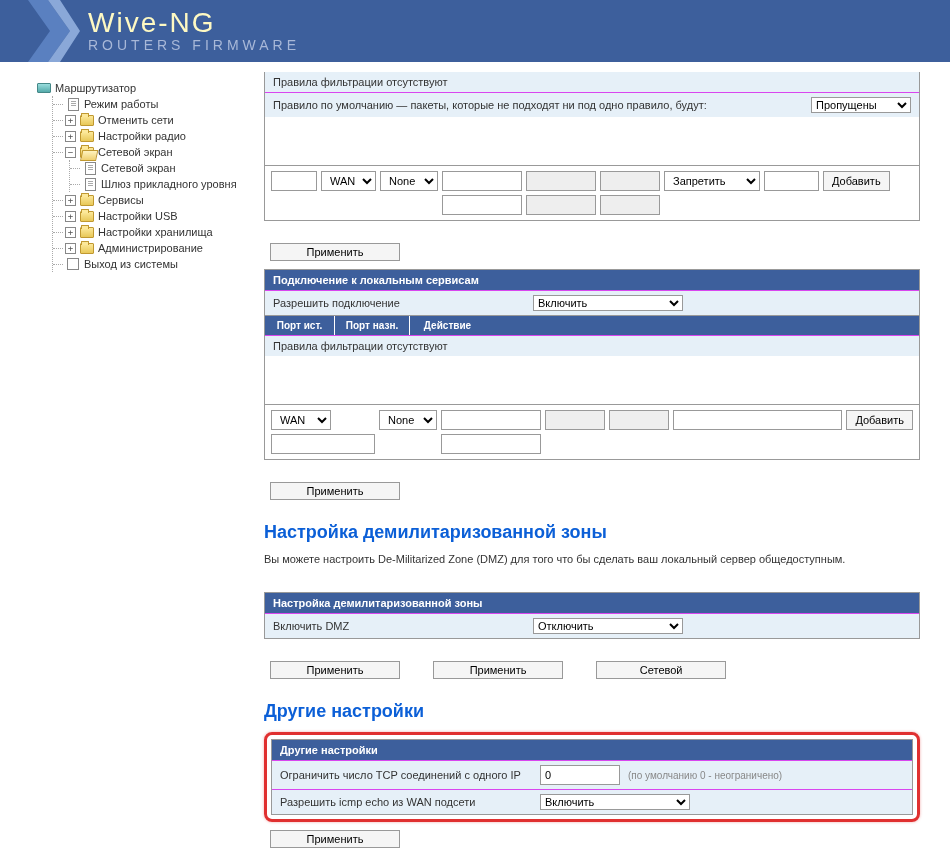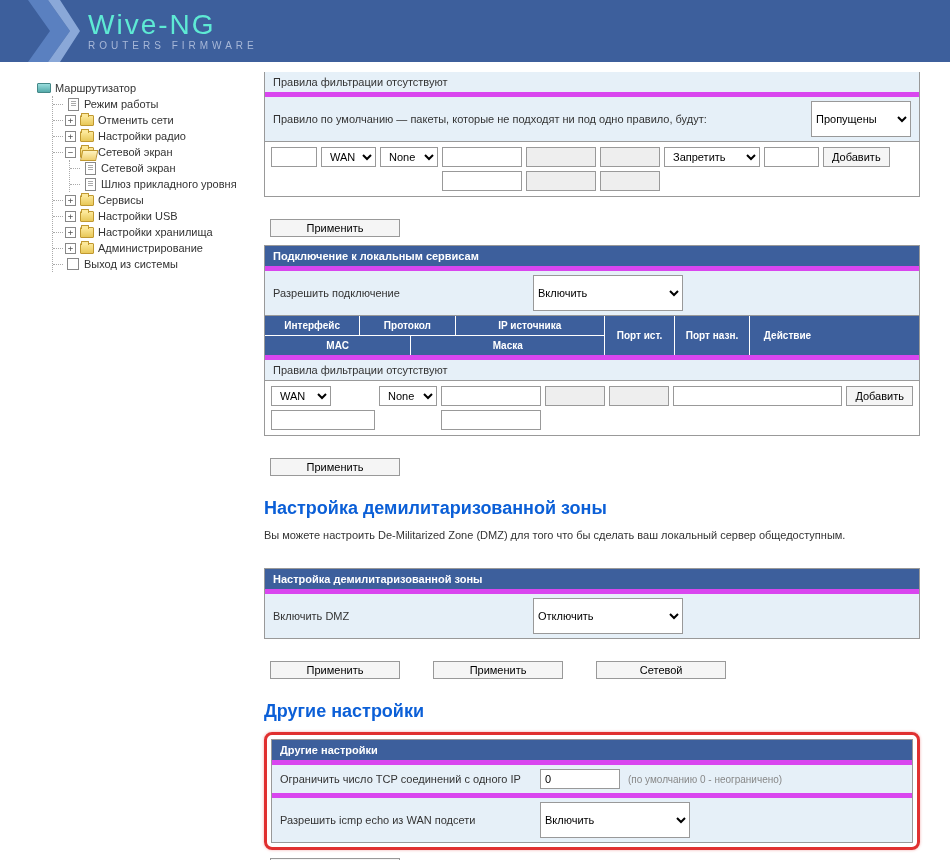--- a/index.html
+++ b/index.html
@@ -1,61 +1,61 @@
 <!DOCTYPE html>
 <html><head>
 <meta charset="utf-8">
 <style>
 * { box-sizing: border-box; margin: 0; padding: 0; }
 body { font-family: Verdana, Arial, sans-serif; font-size: 11px; background: #fff; color: #333; width: 950px; }
 .header { background: #3d5f9c; height: 62px; display: flex; align-items: center; padding-left: 28px; position: relative; }
 .header svg { position: absolute; left: 28px; top: 0; }
 .header .brand { margin-left: 60px; }
-.header .brand h1 { color: #5eead4; font-size: 28px; font-weight: 300; letter-spacing: 2px; font-family: 'Segoe UI Light', sans-serif; line-height: 1; }
-.header .brand span { color: #a8b8d8; font-size: 10px; letter-spacing: 4px; font-family: 'Segoe UI Light', sans-serif; }
+.header .brand h1 { color: #fef9c3; font-size: 28px; font-weight: 300; letter-spacing: 2px; font-family: 'Segoe UI Light', sans-serif; line-height: 1; }
+.header .brand span { color: #a8b8d8; font-size: 14px; letter-spacing: 4px; font-family: 'Segoe UI Light', sans-serif; }
 .container { display: flex; padding: 0 0 0 30px; }
 .sidebar { width: 230px; padding: 10px 0 0 6px; font-size: 11px; margin-top: 8px; }
 .tree-node { display: flex; align-items: center; padding: 1px 0; cursor: pointer; white-space: nowrap; }
 .tree-node .toggle { width: 11px; height: 11px; border: 1px solid #888; display: inline-flex; align-items: center; justify-content: center; font-size: 9px; line-height: 1; margin-right: 3px; font-family: monospace; color: #555; }
 .tree-node .ticn { width: 16px; height: 14px; display: inline-flex; align-items: center; justify-content: center; margin-right: 3px; }
 .tree-node a { color: #333; text-decoration: none; }
 .folder { display: inline-block; width: 14px; height: 11px; background: linear-gradient(#fce89a, #e8c858); border: 1px solid #c09830; border-radius: 1px; position: relative; }
 .folder::before { content: ''; position: absolute; top: -3px; left: 0; width: 6px; height: 3px; background: #fce89a; border: 1px solid #c09830; border-bottom: none; border-radius: 1px 1px 0 0; }
 .folder.open::after { content: ''; position: absolute; top: 2px; left: -1px; width: 14px; height: 9px; background: linear-gradient(#fff3c0, #f0d070); border: 1px solid #c09830; transform: skewX(-12deg); transform-origin: bottom; }
 .page-icon { display: inline-block; width: 11px; height: 13px; background: #fff; border: 1px solid #888; position: relative; }
 .page-icon::before { content: ''; position: absolute; top: 2px; left: 2px; right: 2px; height: 1px; background: #aaa; box-shadow: 0 2px 0 #aaa, 0 4px 0 #aaa; }
 .router-icon { width: 14px; height: 10px; background: linear-gradient(#9dd, #5aa); border: 1px solid #488; border-radius: 1px; }
 .exit-icon { width: 12px; height: 12px; background: #fff; border: 1px solid #888; position: relative; }
 .tree-children { margin-left: 16px; border-left: 1px dotted #aaa; padding-left: 0; }
 .tree-children .tree-node::before { content: ''; width: 10px; border-bottom: 1px dotted #aaa; display: inline-block; vertical-align: middle; margin-right: 2px; }
 .content { flex: 1; padding: 10px 30px 20px 4px; }
 .section { border: 1px solid #999; margin-bottom: 14px; }
 .section-head { background: #3d5f9c; color: #fff; font-weight: bold; padding: 4px 8px; font-size: 11px; }
-.row-lite { background: #e6f0f8; padding: 4px 8px; border-top: 5px solid #d946ef; font-size: 11px; display: flex; align-items: center; }
+.row-lite { background: #e6f0f8; padding: 4px 8px; border-top: 1px solid #d946ef; font-size: 11px; display: flex; align-items: center; }
 .row-split { display: flex; }
 .row-split .lbl { flex: 0 0 260px; }
 .row-split .val { flex: 1; }
 .thead { display: flex; background: #3d5f9c; color: #fff; font-weight: bold; font-size: 10px; text-align: center; border-top: 1px solid #999; }
 .thead .cell { border-right: 1px solid #fff; display: flex; align-items: center; justify-content: center; padding: 4px 2px; }
 .thead .stack { display: flex; flex-direction: column; flex: 0 0 340px; }
 .thead .stack .srow { display: flex; border-bottom: 1px solid #fff; }
 .thead .stack .srow:last-child { border-bottom: none; }
 .thead .stack .srow .cell { flex: 1; padding: 4px 2px; }
-.form-row { padding: 5px 6px; background: #fff; border-top: 1px solid #999; display: flex; gap: 4px; align-items: flex-start; flex-wrap: wrap; }
+.form-row { padding: 5px 6px; background: #fff; border-top: 1px solid #999; display: flex; gap: 4px; align-items: flex-start; flex-wrap: wrap; margin-top: 48px; }
 .form-row select, .form-row input, .form-row button { font-size: 11px; padding: 1px 4px; height: 20px; border: 1px solid #999; background: #fff; }
 .form-row .col-stack { display: flex; flex-direction: column; gap: 4px; }
 .form-row .grey { background: #eee; }
 .btn-row { padding: 8px 6px; }
 .btn-row button, button.std { font-size: 11px; padding: 2px 20px; background: #f5f5f5; border: 1px solid #999; cursor: pointer; min-width: 130px; }
 .btn-row.multi button { margin-right: 30px; }
 h2 { color: #0b5fd7; font-size: 18px; font-weight: bold; margin: 14px 0 10px 0; }
 p.desc { font-size: 11px; color: #333; margin-bottom: 27px; }
 .highlight { border: 3px solid #e03030; border-radius: 8px; padding: 4px; box-shadow: 0 0 3px rgba(224,48,48,0.4); }
 .hint { color: #888; font-size: 10px; margin-left: 8px; }
-select.wsel { min-width: 150px; height: 36px; font-size: 11px; border: 1px solid #999; background: #fff; }
+select.wsel { min-width: 150px; height: 16px; font-size: 11px; border: 1px solid #999; background: #fff; }
 input.wtxt { height: 20px; font-size: 11px; border: 1px solid #999; padding: 1px 4px; }
 </style>
 </head>
 <body>
 
 <div class="header">
   <svg width="52" height="62">
     <polygon points="0,0 20,0 42,31 20,62 0,62 22,31" fill="#5a80c0"></polygon>
     <polygon points="20,0 32,0 52,31 32,62 20,62 42,31" fill="#8aa8d8"></polygon>
   </svg>
@@ -197,31 +197,20 @@
     </div>
     <div class="btn-row"><button class="std">Применить</button></div>
 
     <div class="section">
       <div class="section-head">Подключение к локальным сервисам</div>
       <div class="row-lite row-split">
         <span class="lbl">Разрешить подключение</span>
         <span class="val"><select class="wsel"><option>Включить</option></select></span>
       </div>
       <div class="thead">
-        <div class="stack">
-          <div class="srow">
-            <div class="cell">Интерфейс</div>
-            <div class="cell">Протокол</div>
-            <div class="cell" style="flex:1.6">IP источника</div>
-          </div>
-          <div class="srow">
-            <div class="cell" style="flex:1.2">MAC</div>
-            <div class="cell" style="flex:1.6">Маска</div>
-          </div>
-        </div>
         <div class="cell" style="flex:0 0 70px">Порт ист.</div>
         <div class="cell" style="flex:0 0 75px">Порт назн.</div>
         <div class="cell" style="flex:0 0 75px;border-right:none">Действие</div>
       </div>
       <div class="row-lite">
           <span>Правила фильтрации отсутствуют</span>
         </div>
       <div class="form-row">
         <div class="col-stack">
             <select style="width:60px"><option>WAN</option></select>

